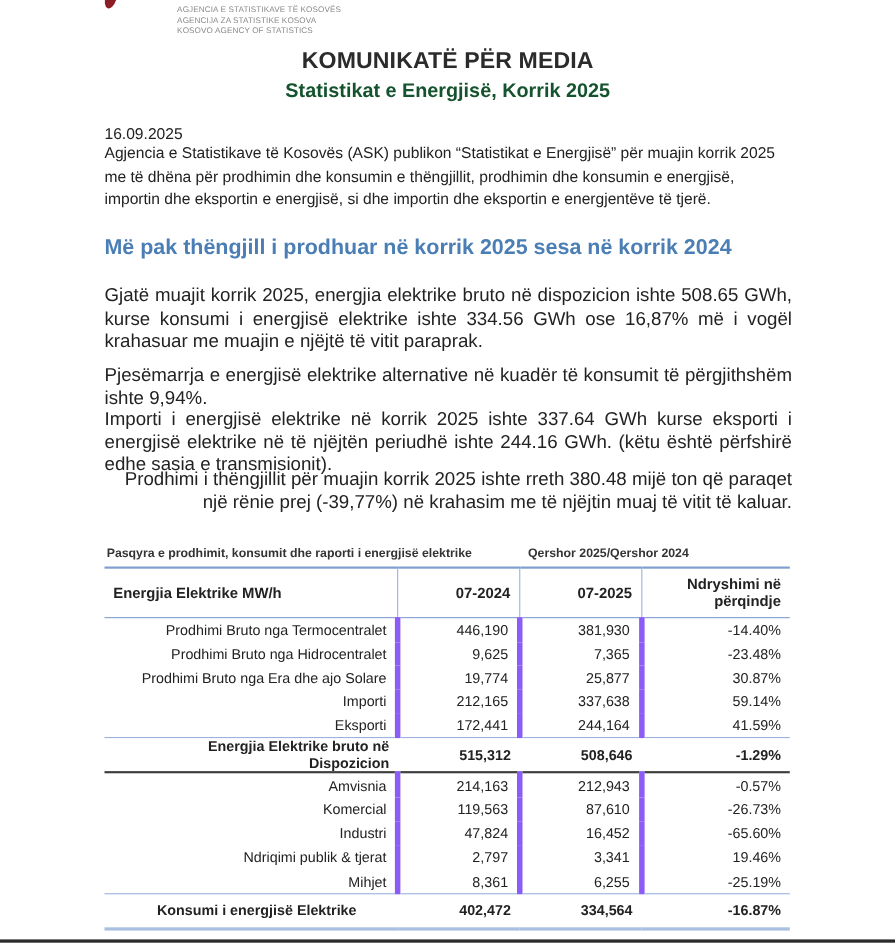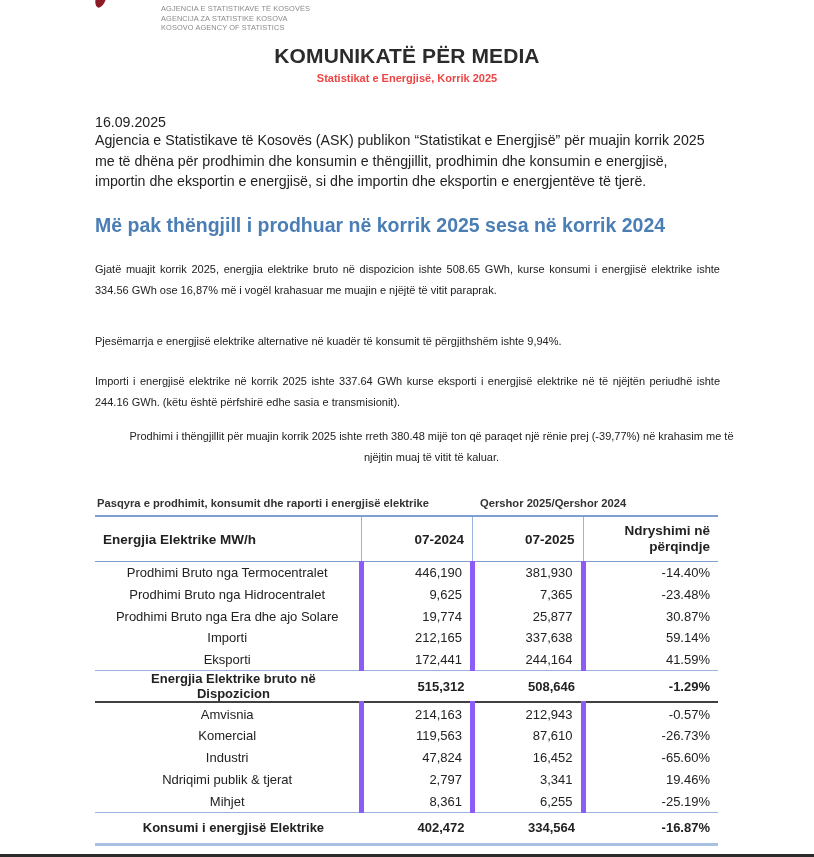--- a/index.html
+++ b/index.html
@@ -16,41 +16,41 @@
     .agency {
       position: absolute; left: 142px; top: 4px;
       font-size: 7.4px; line-height: 9.6px; color: #8a8a8a; letter-spacing: 0.1px; margin-left: 19px;
     }
     .title {
       position: absolute; left: 0; width: 814px; top: 44px; text-align: center;
       font-size: 21px; font-weight: bold; color: #2b2b2b; letter-spacing: 0.1px;
     }
     .subtitle {
       position: absolute; left: 0; width: 814px; top: 72px; text-align: center;
-      font-size: 11px; font-weight: bold; color: #ef4444;
+      font-size: 18px; font-weight: bold; color: #14532d;
     }
     .date {
       position: absolute; left: 95px; top: 114px; font-size: 14.2px; color: #222;
     }
     .intro {
       position: absolute; left: 95px; top: 130px; width: 625px;
       font-size: 14.2px; line-height: 20.5px; color: #222;
     }
     .h2 {
       position: absolute; left: 95px; top: 214px;
       font-size: 19.5px; font-weight: bold; color: #4a7eb5;
     }
     .para {
       position: absolute; left: 95px; width: 625px;
-      font-size: 11px; line-height: 20.5px; color: #222; text-align: justify;
+      font-size: 17px; line-height: 20.5px; color: #222; text-align: justify;
     }
     .p1 { top: 259px; }
     .p2 { top: 331px; }
     .p3 { top: 371px; }
-    .p4 { top: 426px; text-align: center; margin-left: 24px; }
+    .p4 { top: 426px; text-align: right; }
 
     .tbl-caption {
       position: absolute; top: 497px; font-size: 11.2px; font-weight: bold; color: #333;
     }
     .cap-left { left: 97px; }
     .cap-right { left: 480px; }
 
     table.energy {
       position: absolute; left: 95px; top: 515px; width: 623px;
       border-collapse: collapse; font-size: 13px; color: #222;
@@ -60,21 +60,21 @@
       border-top: 2px solid #7f9fd0; border-bottom: 1px solid #7f9fd0;
       padding: 0 8px; vertical-align: middle;
     }
     table.energy th.c1 { text-align: left; }
     table.energy th.num { text-align: right; border-left: 1px solid #9bb3dc; }
     table.energy th.pct { line-height: 16px; }
     table.energy td {
       height: 21.7px; padding: 0 8px; vertical-align: middle;
     }
     table.energy td.num { text-align: right; border-left: 5px solid #8b5cf6; }
-    table.energy td.c1 { text-align: center; }
+    table.energy td.c1 { text-align: right; }
     table.energy tr.total td {
       font-weight: bold; font-size: 13px;
       border-top: 1px solid #9bb3dc; border-bottom: 2px solid #404040;
       height: 21px;
     }
     table.energy tr.total td.num { border-left: none; }
     table.energy tr.total td.c1 { padding-left: 18px; }
     table.energy tr.final td {
       font-weight: bold; border-top: 1px solid #9bb3dc; border-bottom: 3px solid #a9c0e3;
       height: 30px;

